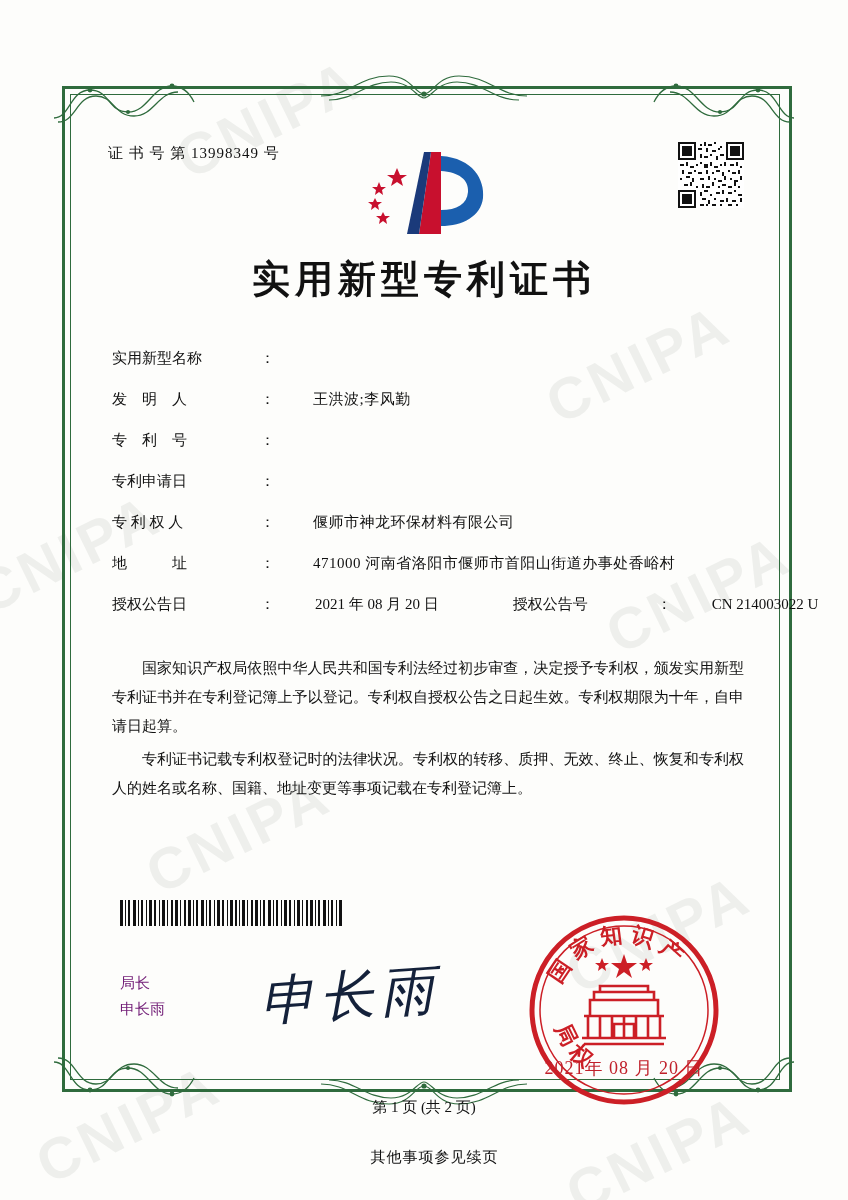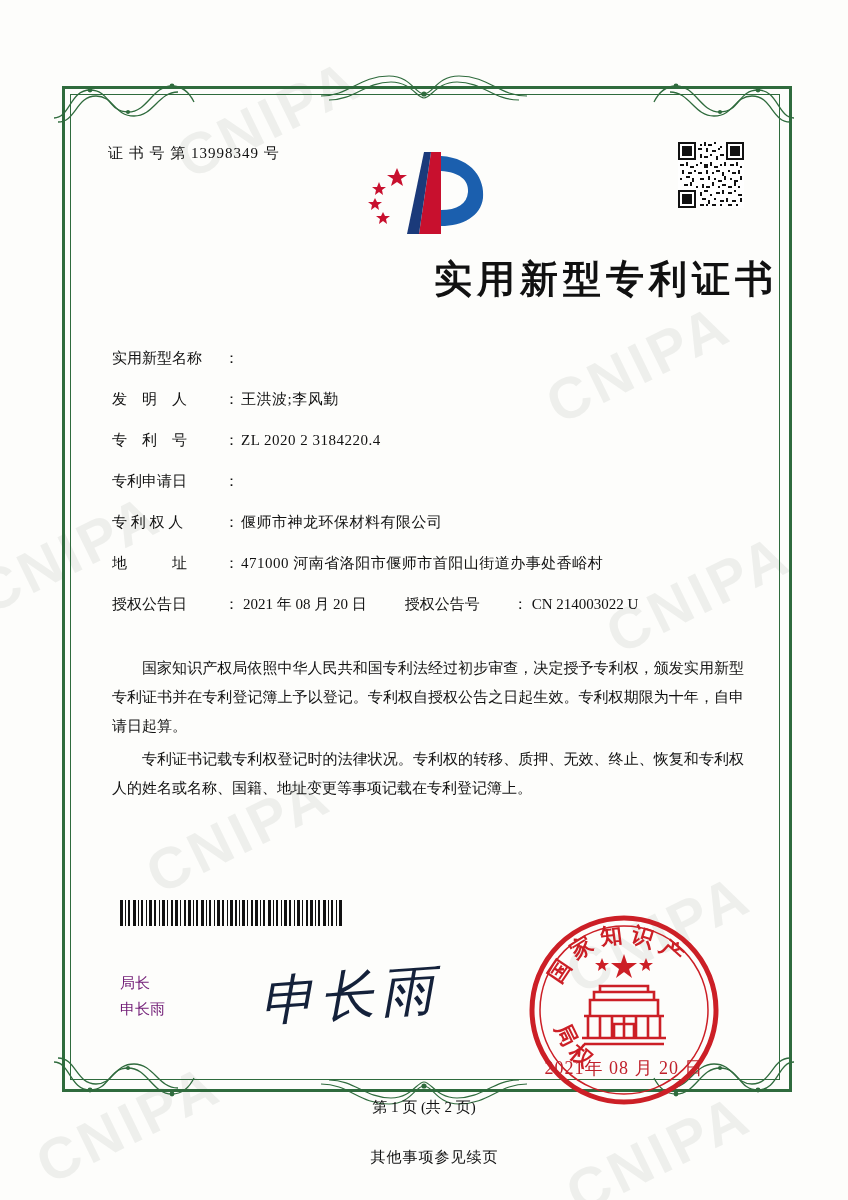--- a/index.html
+++ b/index.html
@@ -100,41 +100,42 @@
     transform: translateX(-50%);
     width: 150px;
     height: 96px;
   }
 
   .doc-title {
     position: absolute;
     left: 0;
     right: 0;
     top: 160px;
-    text-align: right;
+    text-align: center;
     font-size: 38px;
     font-weight: bold;
     letter-spacing: 5px;
     color: #111;
     font-family: "Liberation Serif", "DejaVu Serif", serif;
   }
 
   
   .fields {
     position: absolute;
     left: 42px;
     top: 255px;
     width: 630px;
   }
   .frow {
     display: flex;
     align-items: baseline;
     margin-bottom: 22px;
     font-size: 15px;
     color: #111;
+    gap: 36px;
   }
   .flabel {
     width: 112px;
     flex: 0 0 112px;
     letter-spacing: 0px;
     white-space: nowrap;
   }
   .fcolon { margin: 0 2px 0 0; }
   .fvalue {
     flex: 1;
@@ -451,21 +452,20 @@
 
       <div class="frow">
         <span class="flabel">发　明　人</span>
         <span class="fcolon">：</span>
         <span class="fvalue">王洪波;李风勤</span>
       </div>
 
       <div class="frow">
         <span class="flabel">专　利　号</span>
         <span class="fcolon">：</span>
-        <span class="fvalue">ZL 2020 2 3184220.4</span>
       </div>
 
       <div class="frow">
         <span class="flabel">专利申请日</span>
         <span class="fcolon">：</span>
       </div>
 
       <div class="frow">
         <span class="flabel">专 利 权 人</span>
         <span class="fcolon">：</span>

